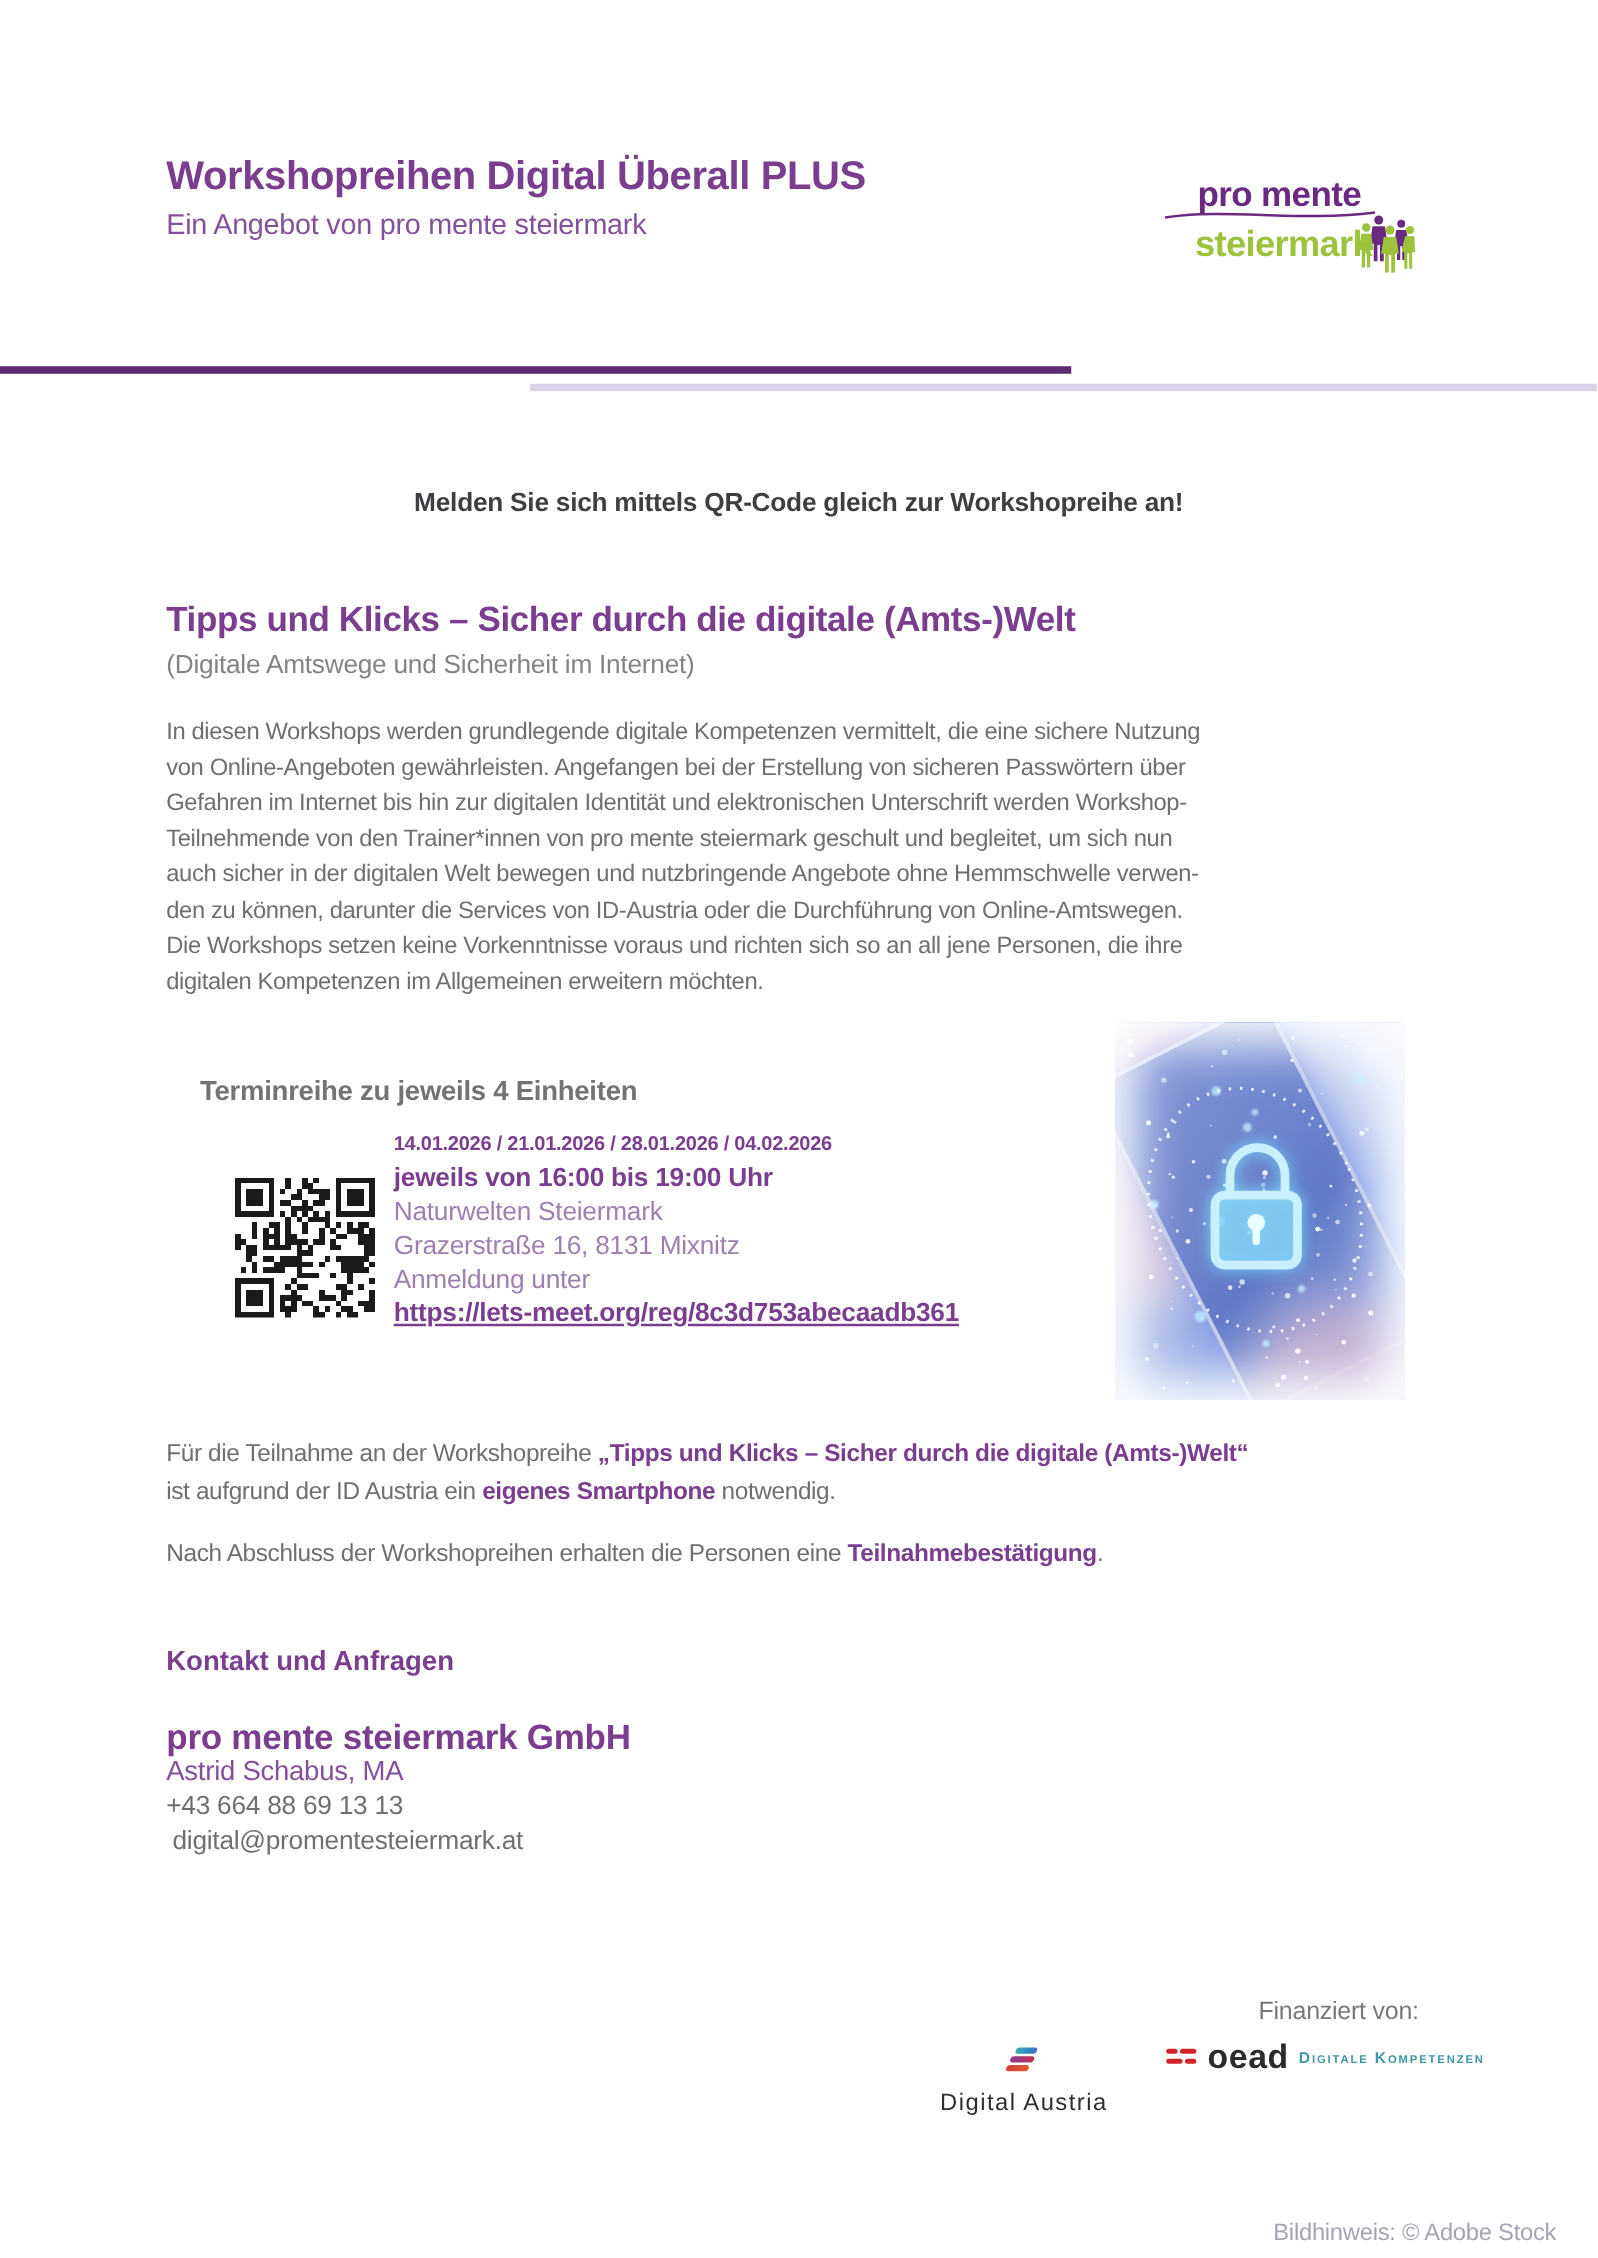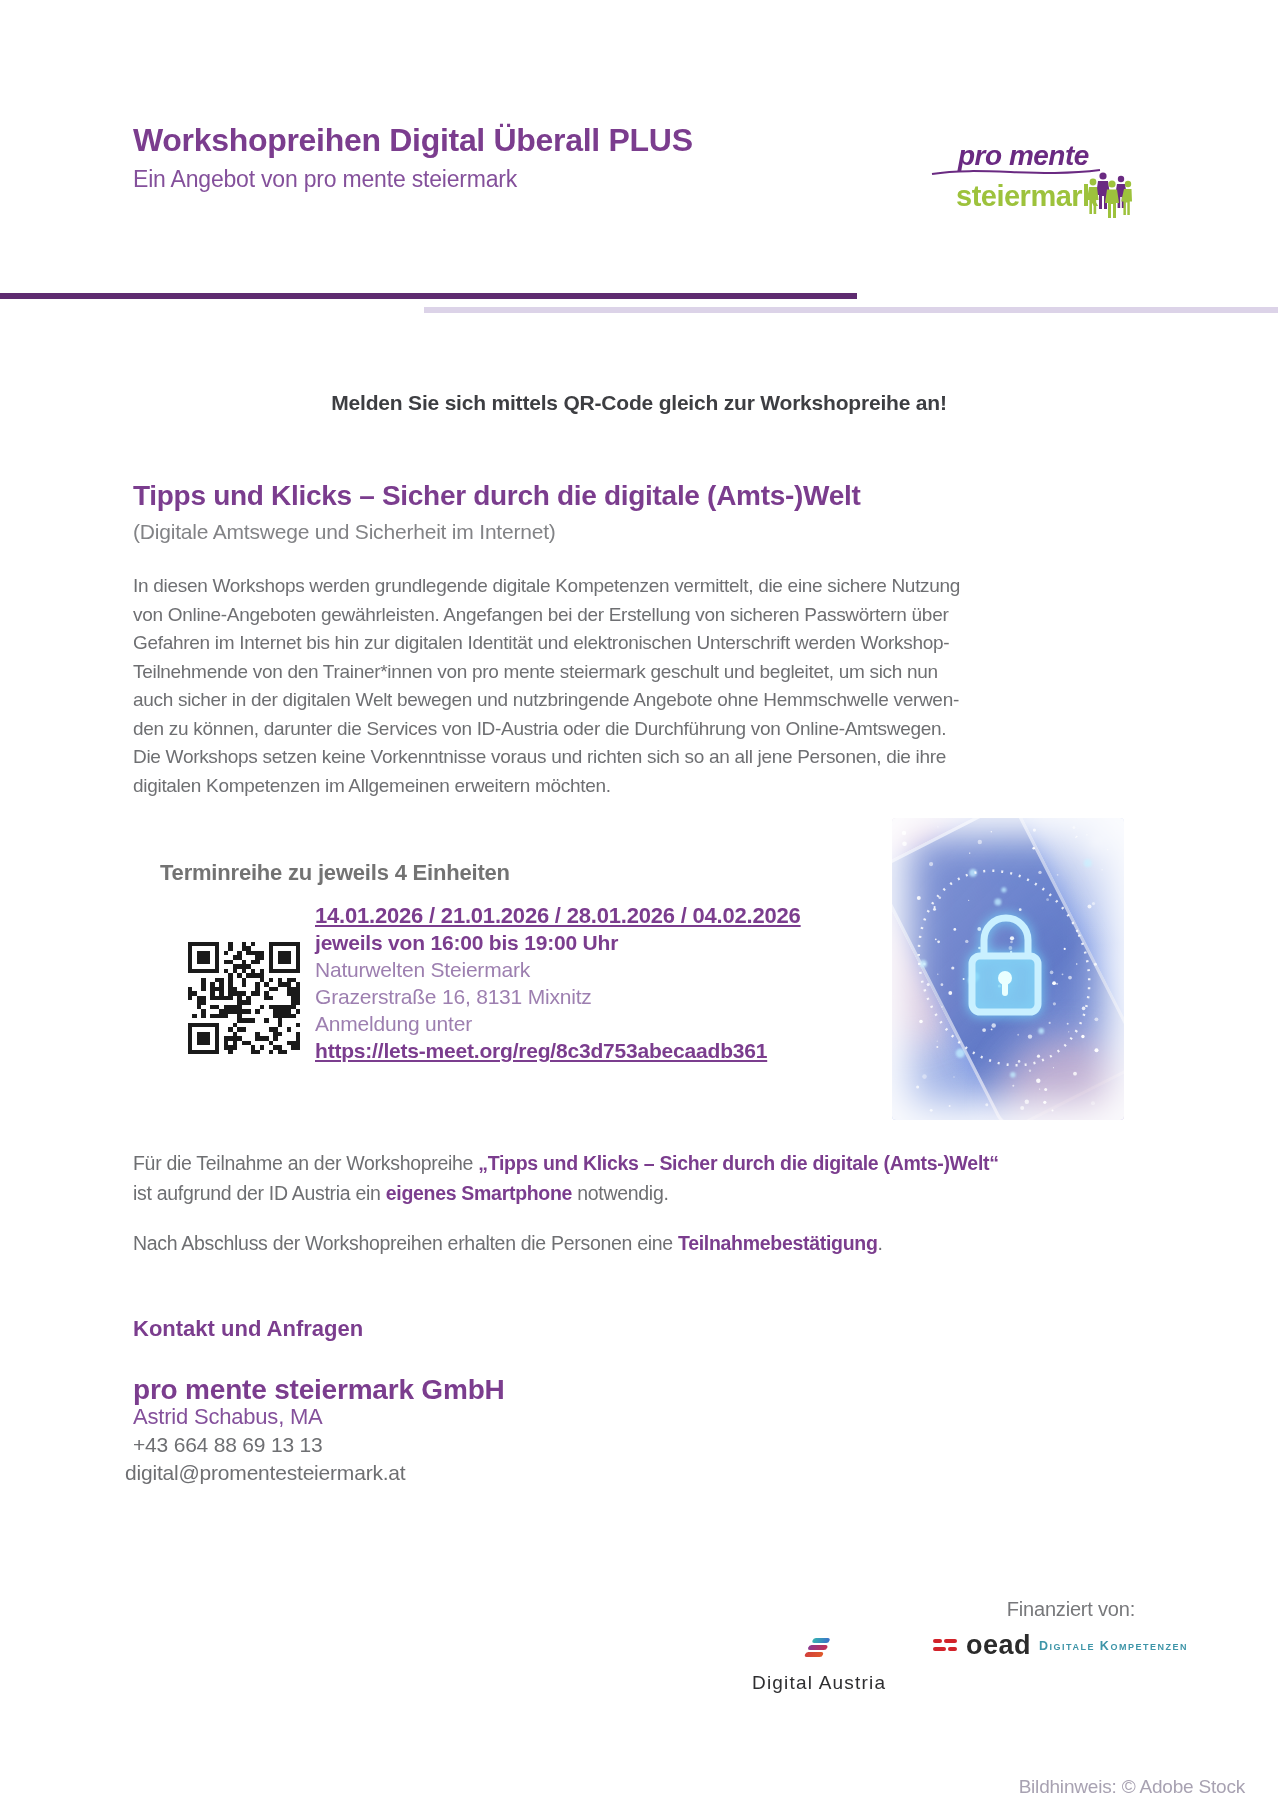--- a/index.html
+++ b/index.html
@@ -8,21 +8,21 @@
     background:#ffffff;overflow:hidden;
     font-family:"Liberation Sans", sans-serif;
   }
   .abs{position:absolute;}
 
   
   .doc-title{left:133px;top:122px;font-size:32px;font-weight:bold;color:#7b3d8e;letter-spacing:-0.3px;}
   .doc-subtitle{left:133px;top:166px;font-size:23px;color:#84509b;letter-spacing:-0.2px;}
 
   .logo{left:930px;top:122px;width:240px;height:100px;}
-  .logo-line1{position:absolute;left:28px;top:18px;font-size:28px;font-weight:bold;color:#6a2a82;letter-spacing:-0.5px;font-style:italic;}
+  .logo-line1{position:absolute;left:28px;top:18px;font-size:28px;font-weight:bold;color:#6a2a82;letter-spacing:-0.5px;}
   .logo-line2{position:absolute;left:26px;top:58px;font-size:29px;font-weight:bold;color:#9dc23c;letter-spacing:-0.5px;}
   .logo-swoosh{position:absolute;left:0px;top:40px;}
   .logo-people{position:absolute;left:158px;top:48px;}
 
   .rule-dark{left:0;top:293px;width:857px;height:6px;background:#5e2b70;}
   .rule-light{left:424px;top:307px;width:854px;height:6px;background:#dcd3e8;}
 
   
   .banner{left:0;top:391px;width:1278px;text-align:center;font-size:21px;font-weight:bold;color:#3d3e42;letter-spacing:-0.2px;}
 
@@ -33,21 +33,21 @@
     left:133px;top:572px;width:930px;
     font-size:19px;line-height:28.5px;color:#6e6f72;
     white-space:pre;letter-spacing:-0.3px;
   }
 
   
   .sched-heading{left:160px;top:860px;font-size:22px;font-weight:bold;color:#737373;letter-spacing:-0.2px;}
   .qr{left:188px;top:942px;width:112px;height:112px;}
   .sched-details{left:315px;top:902px;font-size:21px;line-height:27px;letter-spacing:-0.2px;}
   .sched-dates,.sched-time{font-weight:bold;color:#7b3d8e;}
-  .sched-dates{font-size:22px;text-decoration:underline;}
+  .sched-dates{font-size:16px;}
   .sched-venue,.sched-address,.sched-reg-label{color:#9d7fb0;}
   .sched-link{font-weight:bold;color:#7b3d8e;text-decoration:underline;}
 
   
   .photo{
     left:892px;top:818px;width:232px;height:302px;border-radius:4px;overflow:hidden;
     background:
       radial-gradient(circle at 14% 12%, rgba(244,170,200,.55), rgba(244,170,200,0) 22%),
       radial-gradient(circle at 88% 8%, rgba(255,255,255,.75), rgba(255,255,255,0) 30%),
       radial-gradient(circle at 85% 80%, rgba(150,170,230,.6), rgba(150,170,230,0) 45%),
@@ -68,21 +68,21 @@
   
   .part1{left:133px;top:1148px;font-size:19.5px;line-height:30px;color:#6e6f72;white-space:pre;letter-spacing:-0.3px;}
   .part-bold{font-weight:bold;color:#7b3d8e;}
   .part2{left:133px;top:1232px;font-size:19.5px;color:#6e6f72;white-space:pre;letter-spacing:-0.3px;}
 
   
   .contact-heading{left:133px;top:1316px;font-size:22px;font-weight:bold;color:#7b3d8e;}
   .contact-company{left:133px;top:1374px;font-size:28px;font-weight:600;color:#7b3d8e;letter-spacing:-0.2px;}
   .contact-person{left:133px;top:1404px;font-size:22px;color:#84509b;letter-spacing:-0.2px;}
   .contact-phone{left:133px;top:1433px;font-size:21px;color:#6e6f72;letter-spacing:-0.2px;}
-  .contact-email{left:125px;top:1461px;font-size:21px;color:#6e6f72;letter-spacing:-0.2px;}
+  .contact-email{left:138px;top:1461px;font-size:21px;color:#6e6f72;letter-spacing:-0.2px;}
 
   
   .funded{left:735px;top:1598px;width:400px;text-align:right;font-size:20px;color:#77787b;letter-spacing:-0.2px;}
   .logo-da{left:752px;top:1636px;display:flex;align-items:center;gap:12px;flex-direction:column;}
   .logo-da-text{font-size:19px;color:#2e2e30;letter-spacing:1.2px;font-weight:500;}
   .logo-oead{left:932px;top:1632px;display:flex;align-items:center;gap:8px;}
   .logo-oead-name{font-size:27px;font-weight:bold;color:#2b2b2b;letter-spacing:0.5px;line-height:1;}
   .logo-oead-sub{font-size:12.5px;font-weight:bold;color:#3e95a8;letter-spacing:1.5px;font-variant:small-caps;}
   .credit{left:845px;top:1776px;width:400px;text-align:right;font-size:19px;color:#a8a2b2;letter-spacing:-0.2px;}
 </style>

